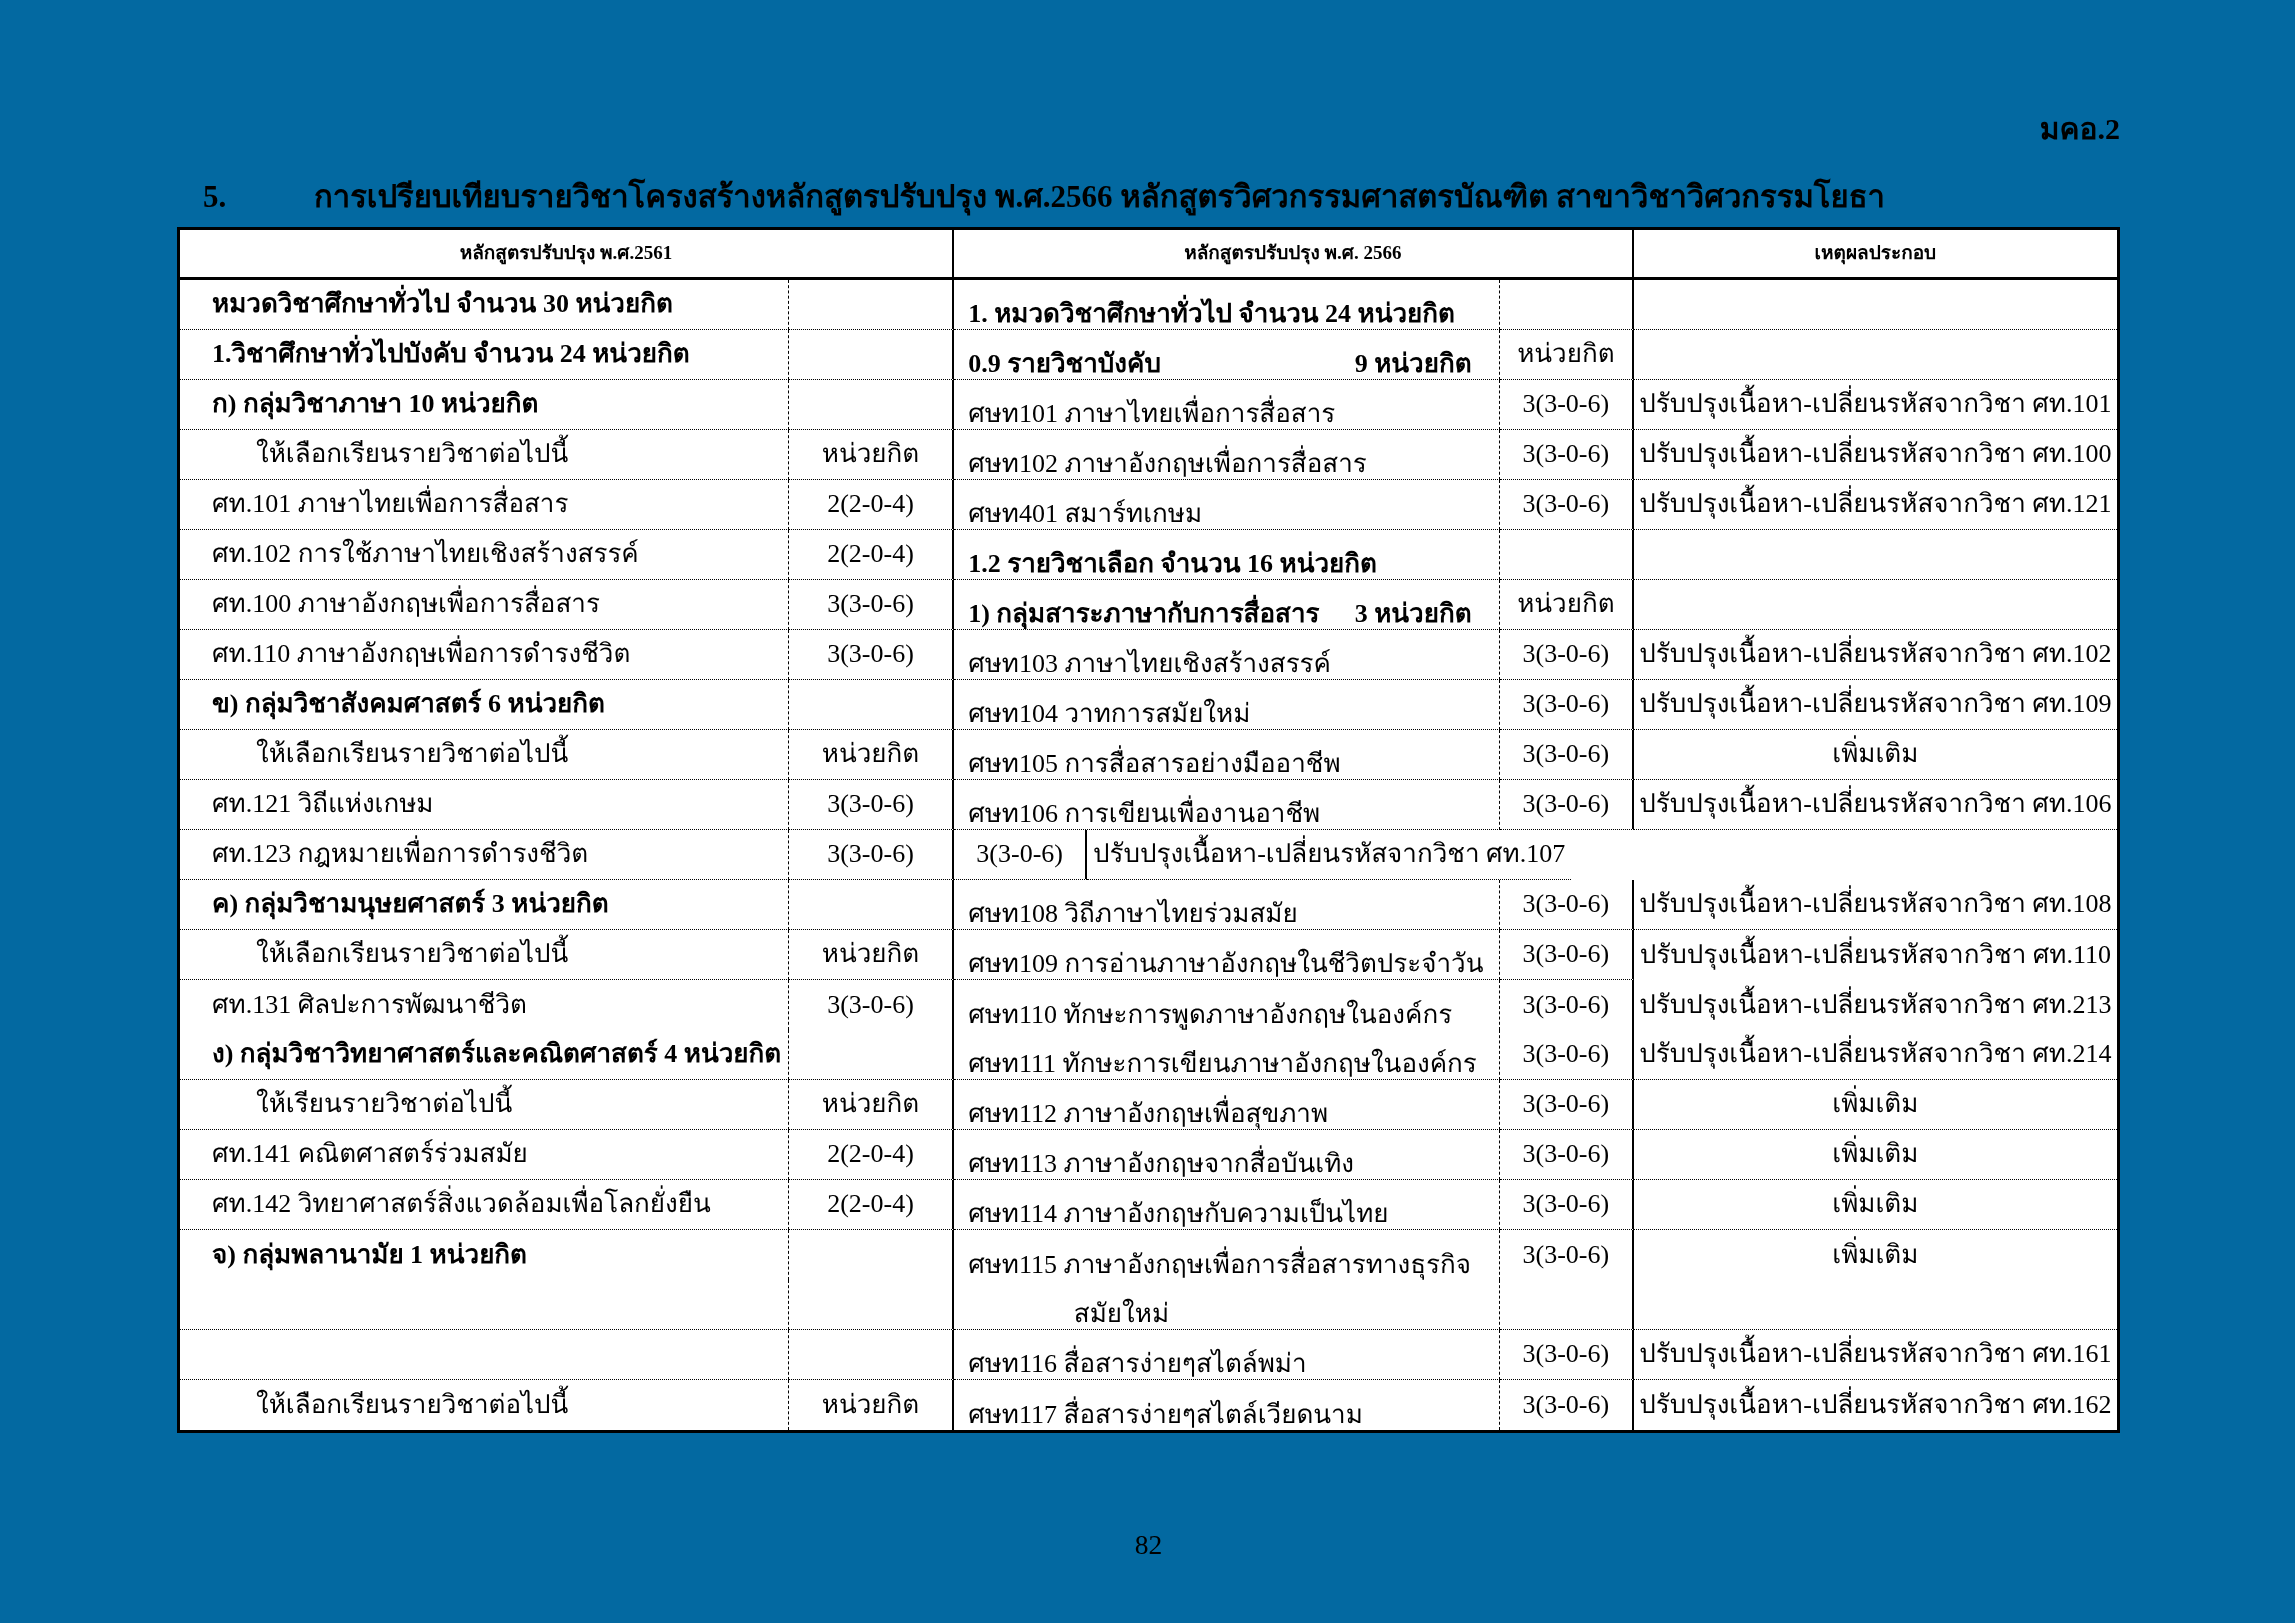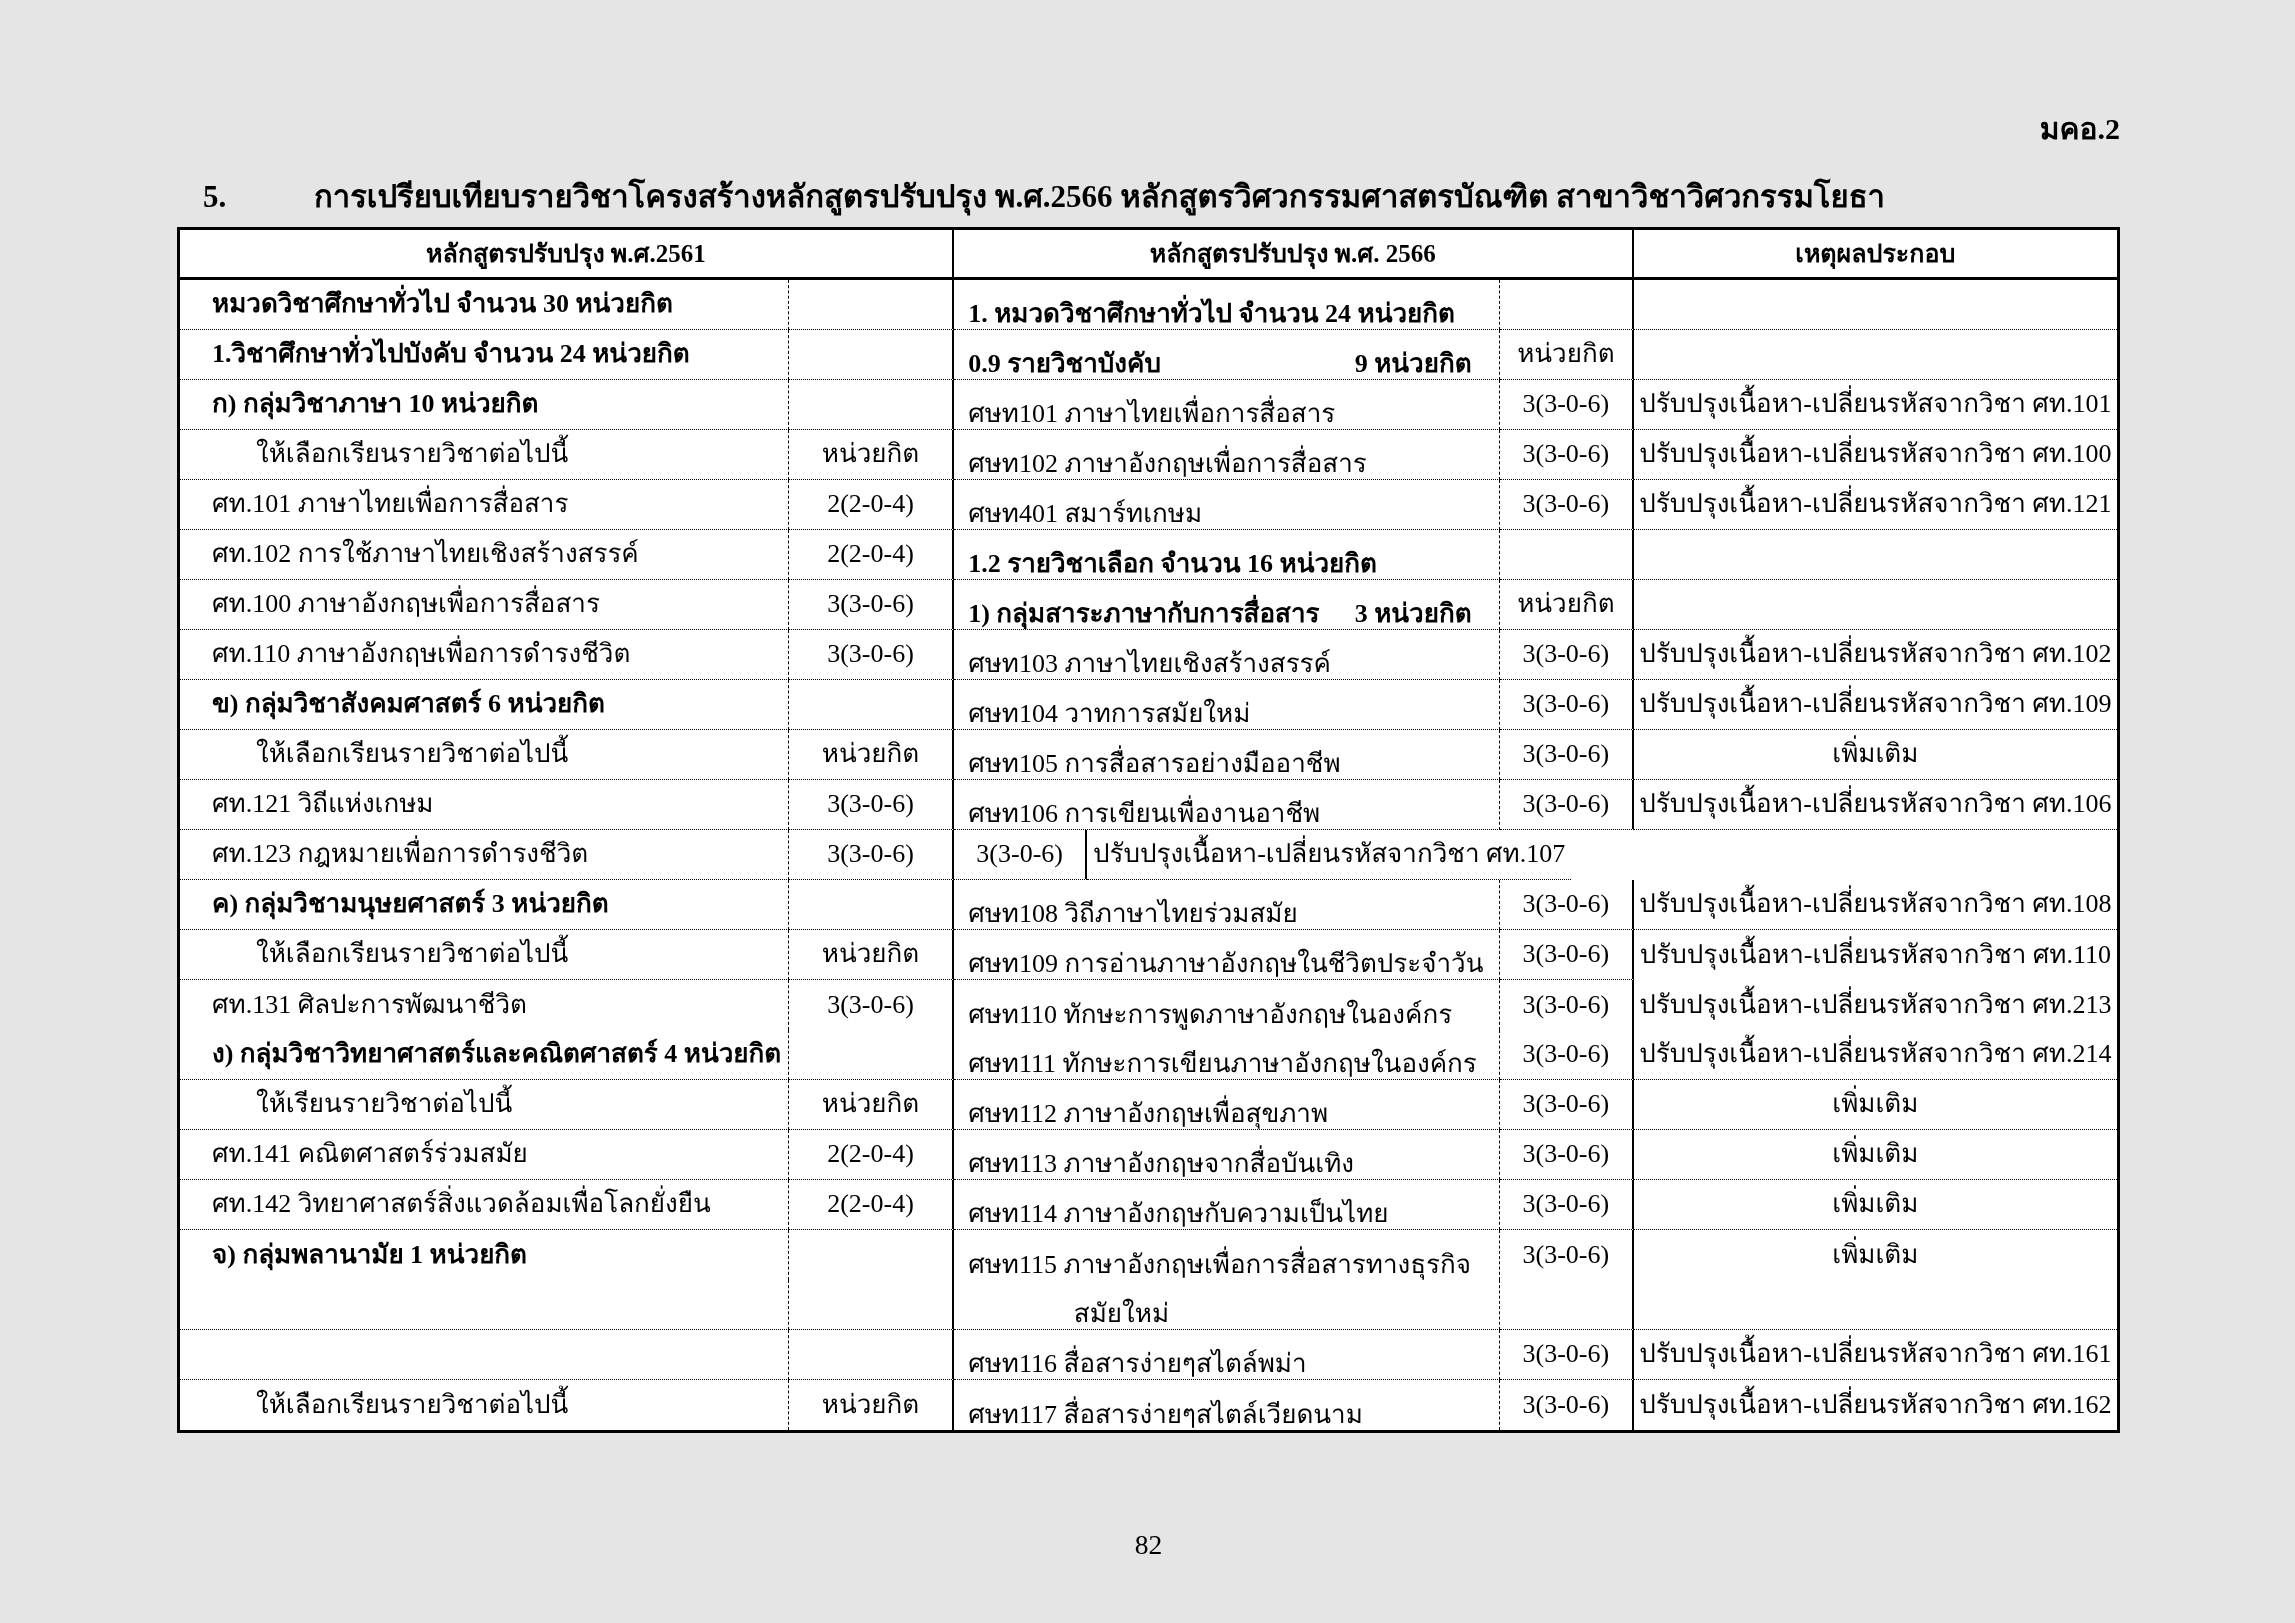--- a/index.html
+++ b/index.html
@@ -1,19 +1,19 @@
 <!DOCTYPE html>
 <html style="font-size:10.5px"><head>
 <meta charset="utf-8">
 <style>
   html,body{margin:0;padding:0;background:#888;}
   .page{
     position:relative;
     width:2295px;height:1623px;
-    background:#e5e5e5;
+    background:#0369a1;
     font-family:"Liberation Serif","DejaVu Serif",serif;
     color:#000;
     overflow:hidden;
   }
   .doc-label{
     position:absolute; top:105px; right:175px;
     font-size:30px; font-weight:bold;
   }
   .title-block{
     position:absolute; top:171px; left:203px; width:1950px;
@@ -33,21 +33,21 @@
     border-bottom:1.3px dotted #000;
   }
   .trow:last-child .cell{border-bottom:none;}
   .cell.nb{border-bottom:none;}
   
   .c1{width:31.45%; padding-left:32px; border-right:1.3px dashed #000;}
   .c2{width:8.5%;  justify-content:center; border-right:2.6px solid #000;}
   .c3{width:28.2%; padding-left:14.4px; border-right:1.3px dashed #000;align-items:flex-end;}
   .c4{width:6.9%;  justify-content:center; border-right:2.6px solid #000;}
   .c5{width:24.95%; justify-content:center; text-align:center;}
-  .thead .cell{font-size:25px; font-weight:bold; justify-content:center; padding:0; border-bottom:none;}
+  .thead .cell{font-size:19px; font-weight:bold; justify-content:center; padding:0; border-bottom:none;}
   .thead .h1{width:39.95%; border-right:2.6px solid #000;}
   .thead .h2{width:35.1%;  border-right:2.6px solid #000;}
   .thead .h3{width:24.95%;}
   .b{font-weight:bold;}
   .ind1{padding-left:76px;}
   .ind2{padding-left:120px;}
   .extra{margin-left:auto; padding-right:27.5px;}
   .footer-pagenum{
     position:absolute; top:1484px; left:177px; width:1943px;
     text-align:center; font-size:27.5px;margin-top:45px;

